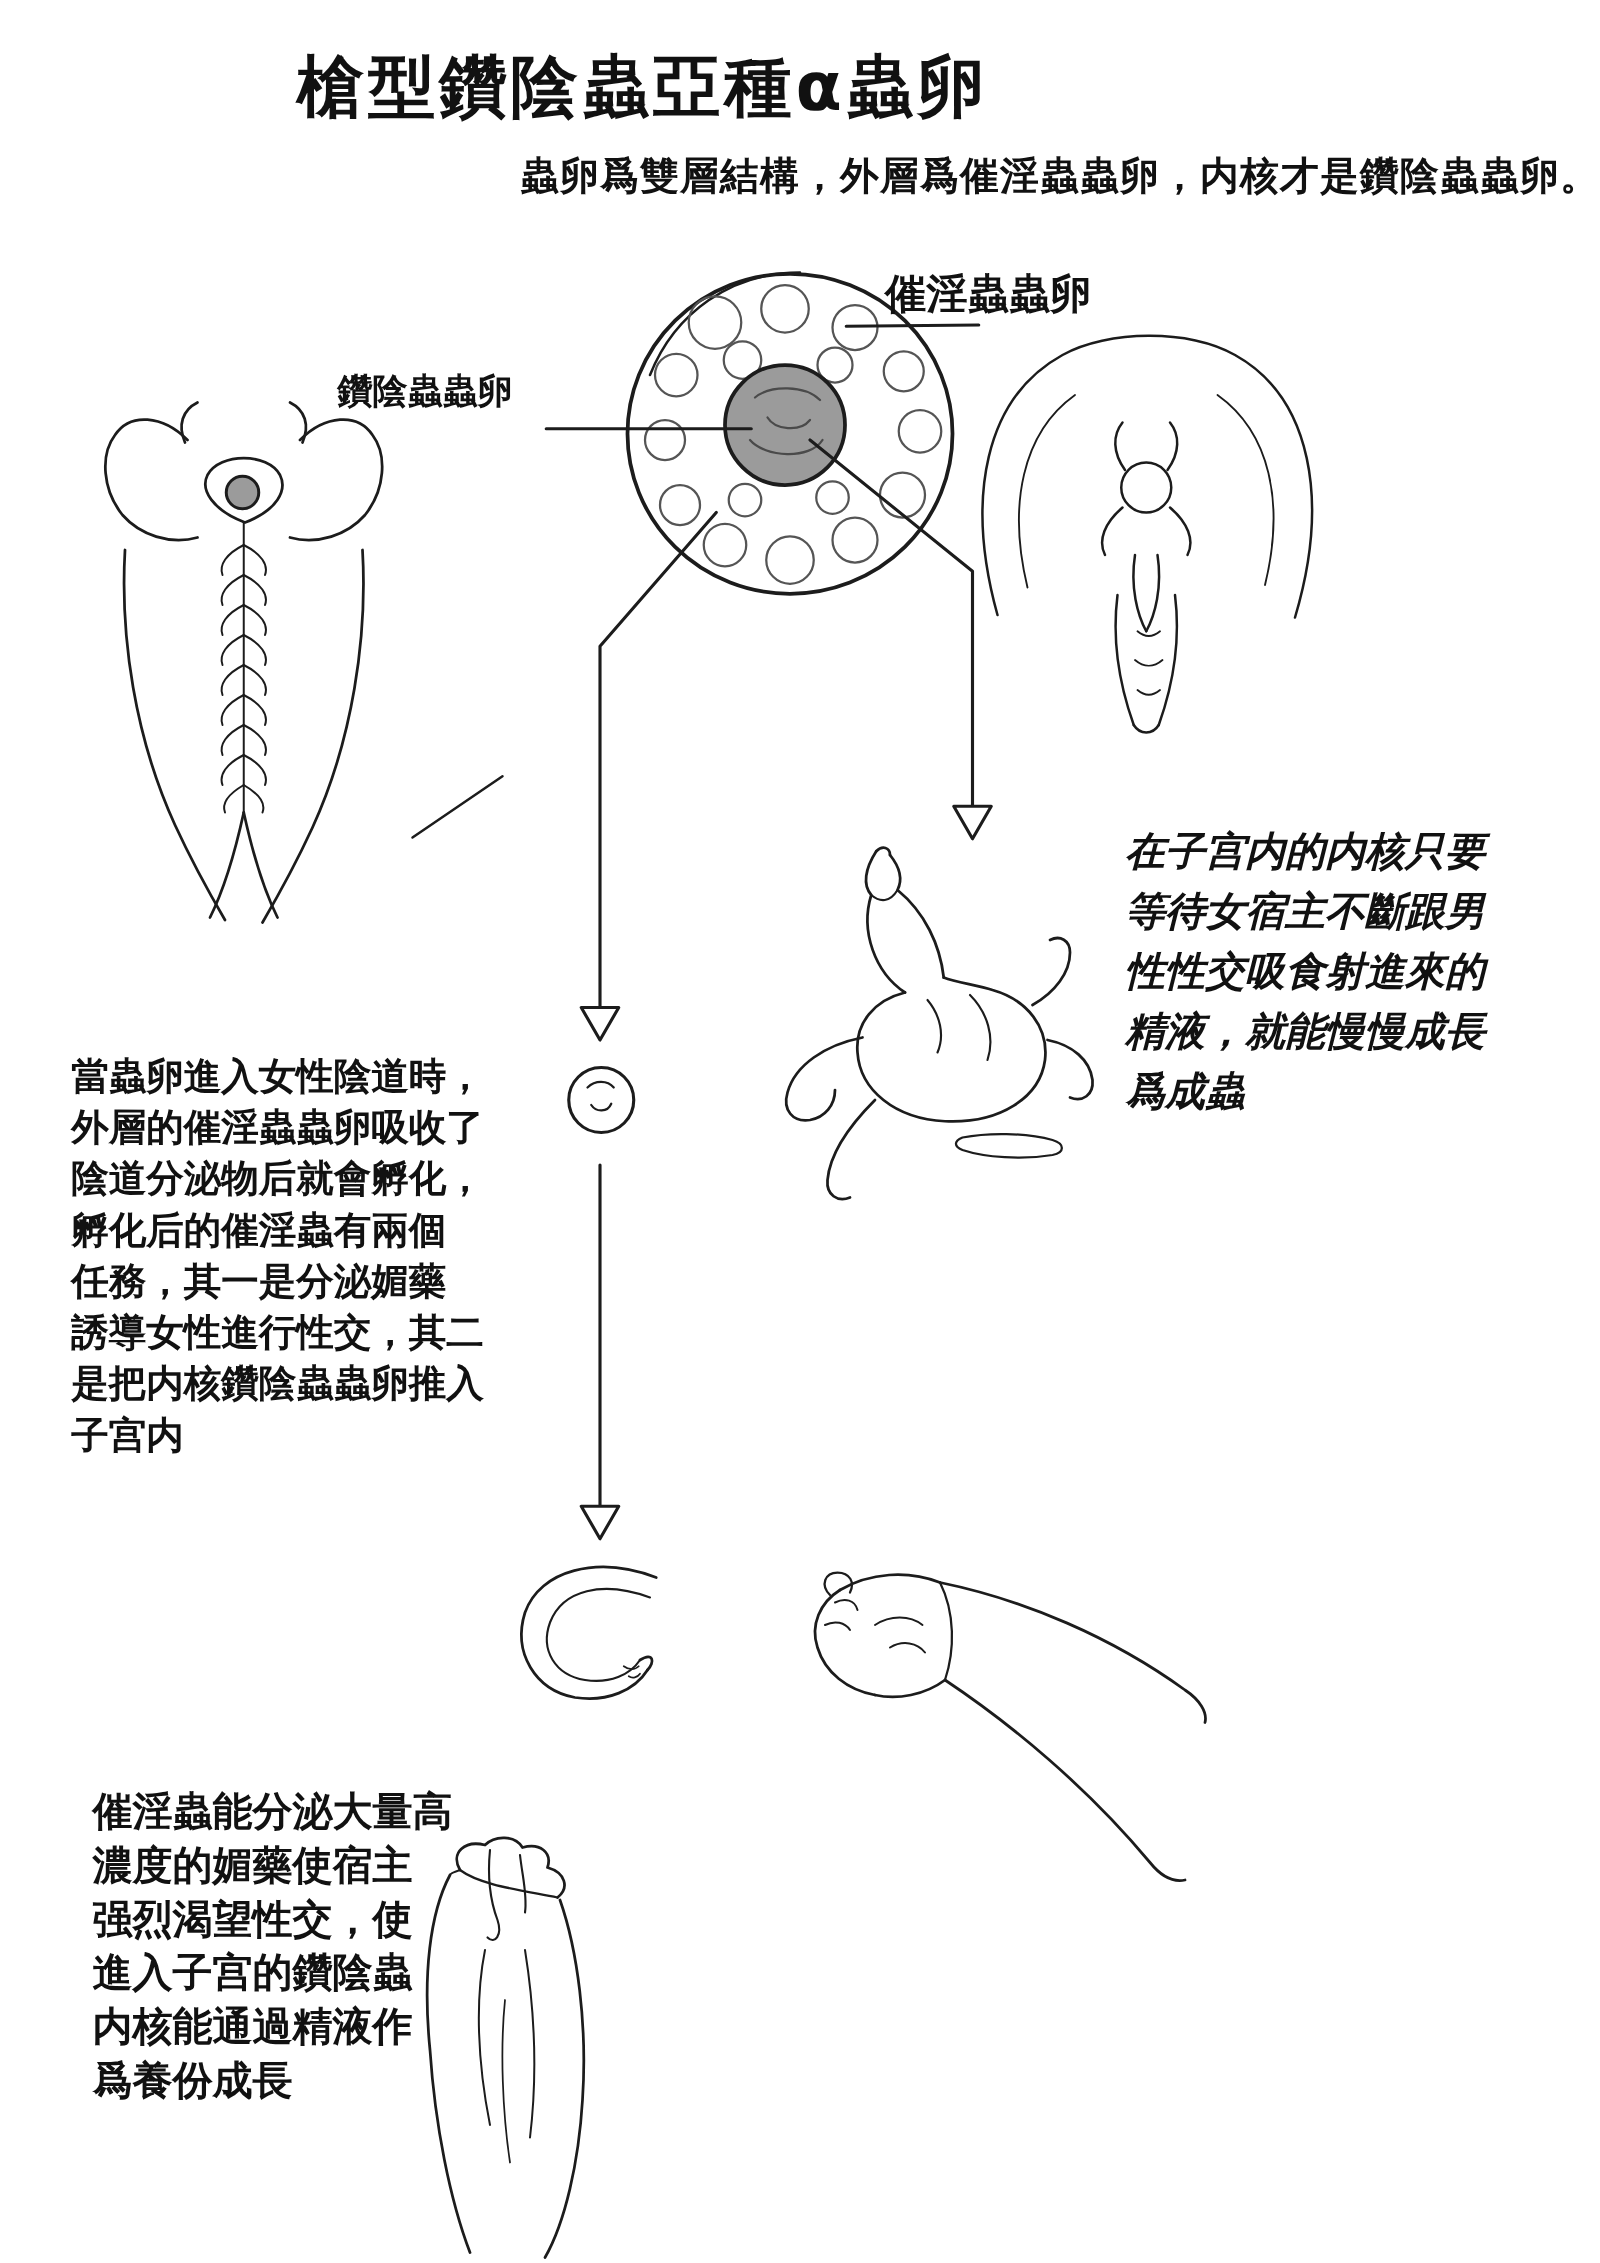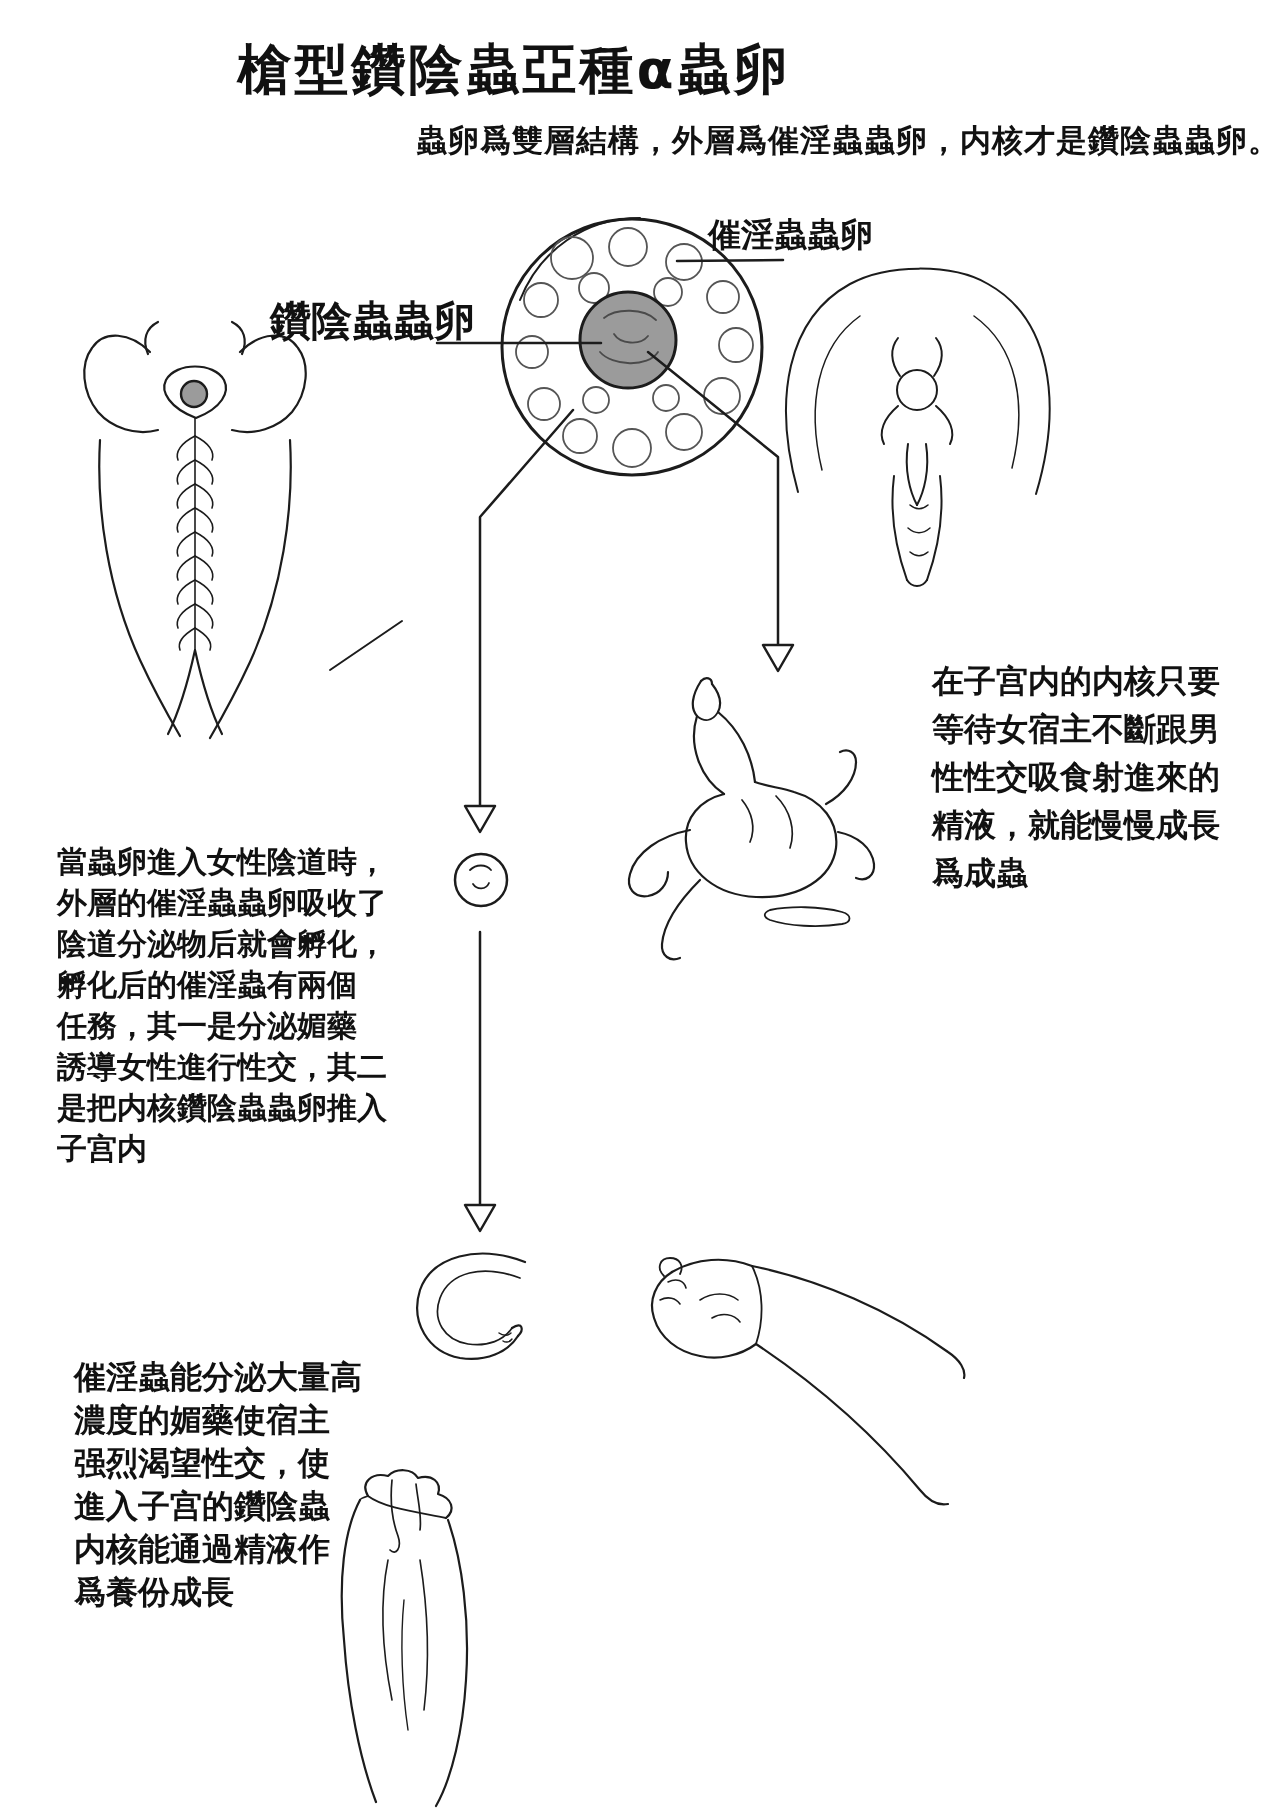--- a/index.html
+++ b/index.html
@@ -5,26 +5,26 @@
   html,body { margin:0; padding:0; background:#fff; }
   .page {
     position:relative; width:1280px; height:1810px; background:#ffffff;
     font-family:"DejaVu Sans", sans-serif; color:#111; overflow:hidden;
   }
   .art { position:absolute; left:0; top:0; width:1280px; height:1810px; }
   .t { position:absolute; font-weight:700; white-space:pre-line; }
   #title    { left:0; top:34px;  width:1028px; text-align:center; font-size:54px; letter-spacing:3px; }
   #subtitle { left:0; top:120px; width:1280px; text-align:right; font-size:31px; letter-spacing:1px; }
   #label-outer { left:708px; top:213px; font-size:33px; }
-  #label-core  { left:270px; top:294px; font-size:41px;text-align:right; }
+  #label-core  { left:270px; top:294px; font-size:28px;text-align:right; }
   #note-hatch  { left:287px; top:446px; font-size:21px; line-height:26px; }
-  #para-right  { left:932px; top:657px; font-size:32px; line-height:48px; }
+  #para-right  { left:900px; top:657px; font-size:32px; line-height:48px;font-style:italic; }
   #para-left   { left:57px;  top:841px; font-size:30px; line-height:41px; }
   #para-mid    { left:640px; top:1116px; font-size:30px; line-height:47px; }
-  #para-bottom { left:74px;  top:1356px; font-size:32px; line-height:43px; }
+  #para-bottom { left:74px;  top:1428px; font-size:32px; line-height:43px; }
   svg * { vector-effect:none; }
 </style>
 </head>
 <body>
 
 <div class="page">
 
   <svg class="art" viewBox="0 0 1280 1810" fill="none" stroke="#1c1c1c" stroke-linecap="round" stroke-linejoin="round">
 
     <g stroke-width="3">

